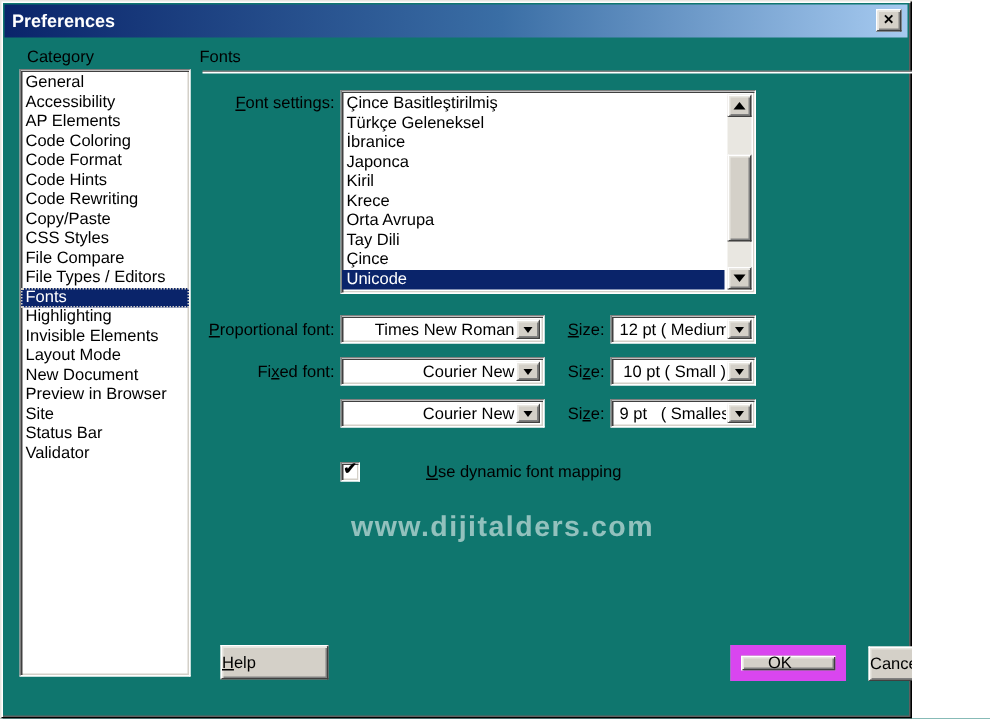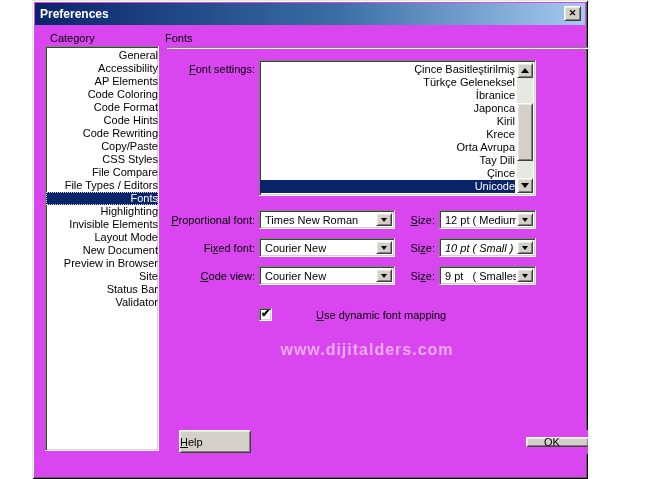--- a/index.html
+++ b/index.html
@@ -1,24 +1,23 @@
 <!DOCTYPE html>
 <html><head>
 <meta charset="utf-8">
 <style>
   * { box-sizing: border-box; margin: 0; padding: 0; }
   html,body { width:660px; height:479px; }
   body { font-family: "Liberation Sans", sans-serif; font-size: 11px; color:#000; }
 
   .dialog {
-    position: relative; width: 556px; height: 479px; background: #d946ef;
+    position: relative; width: 608px; height: 479px; background: #0f766e;
     box-shadow: inset 1px 1px 0 #e8e6e0, inset -1px -1px 0 #000,
                 inset 2px 2px 0 #fff,    inset -2px -2px 0 #606060;
     overflow: hidden;
-    margin-left: 32px;
   }
 
   
   .titlebar {
     position:absolute; left:3px; top:3px; right:3px; height:22px;
     background: linear-gradient(to right, #0a246a, #3a6ea5 55%, #a6caf0);
     display:flex; align-items:center;
   }
   .title-text { color:#fff; font-weight:bold; font-size:12px; padding-left:5px; }
   .close-btn {
@@ -40,21 +39,21 @@
     border:1px solid; border-color:#fff #404040 #404040 #fff;
     box-shadow: inset 1px 1px 0 #e8e6e0, inset -1px -1px 0 #808080;
   }
 
   
   .category-label { position:absolute; left:18px; top:32px; }
   .category-listbox {
     position:absolute; left:13px; top:46px; width:114px; height:405px;
     overflow:hidden; padding:2px 0 0 0;
   }
-  .list-item { height:13px; line-height:13px; padding-left:3px; white-space:nowrap; cursor:default;text-align:right; }
+  .list-item { height:13px; line-height:13px; padding-left:3px; white-space:nowrap; cursor:default; }
   .list-item.selected { background:#0a246a; color:#fff; outline:1px dotted #d4d0c8; outline-offset:-1px; }
 
   
   .panel-header { position:absolute; left:133px; top:32px; }
   .separator { position:absolute; left:135px; top:47px; width:511px; height:0;
                border-top:1px solid #808080; border-bottom:1px solid #fff; }
 
   .field-label { position:absolute; width:133px; text-align:right; white-space:nowrap; }
   .u { text-decoration: underline; }
 
@@ -69,38 +68,38 @@
     background:#e9e7e1;
   }
   .scroll-btn { position:absolute; left:0; width:16px; height:15px;
     display:flex; align-items:center; justify-content:center; }
   .scroll-btn.up { top:0; } .scroll-btn.down { bottom:0; }
   .scroll-thumb { position:absolute; left:0; top:40px; width:16px; height:58px; }
   .tri-up   { width:0; height:0; border-left:4px solid transparent; border-right:4px solid transparent; border-bottom:5px solid #000; }
   .tri-down { width:0; height:0; border-left:4px solid transparent; border-right:4px solid transparent; border-top:5px solid #000; }
 
   
-  .combo { position:absolute; height:19px; }
+  .combo { position:absolute; height:19px;text-align:right; }
   .combo-text { position:absolute; left:2px; top:2px; right:19px; bottom:2px;
     line-height:13px; padding:1px 0 0 3px; overflow:hidden; white-space:pre; }
   .dd-btn { position:absolute; top:2px; right:2px; bottom:2px; width:16px;
     background:#d4d0c8; border:1px solid; border-color:#fff #404040 #404040 #fff;
     box-shadow: inset 1px 1px 0 #e8e6e0, inset -1px -1px 0 #808080;
     display:flex; align-items:center; justify-content:center; }
   .dd-btn .tri-down { border-left-width:3px; border-right-width:3px; border-top-width:4px; }
 
   
   .checkbox { position:absolute; left:227px; top:308px; width:13px; height:13px;
     display:flex; align-items:center; justify-content:center; }
   .checkbox .check { font-size:11px; font-weight:bold; line-height:1; margin-top:-2px; }
   .checkbox-label { position:absolute; left:244px; top:309px;padding-left:40px; }
 
   
   .watermark { position:absolute; left:170px; top:341px; width:330px; text-align:center;
-    font-size:16px; font-weight:bold; letter-spacing:1px; color:rgba(255,255,255,0.55); }
+    font-size:19px; font-weight:bold; letter-spacing:1px; color:rgba(255,255,255,0.55); }
 
   
   .btn { position:absolute; height:23px; display:flex; align-items:center; 
     background:#d4d0c8; border:1px solid; border-color:#fff #404040 #404040 #fff;
     box-shadow: inset 1px 1px 0 #e8e6e0, inset -1px -1px 0 #808080; cursor:default; }
   .btn.default { border:7px solid #d946ef;
     box-shadow: inset 1px 1px 0 #fff, inset -1px -1px 0 #404040, inset 2px 2px 0 #e8e6e0, inset -2px -2px 0 #808080; padding-left: 18px; }
   .btn-help   { left:147px; top:430px; width:72px; }
   .btn-ok     { left:487px; top:430px; width:77px; height:24px; }
   .btn-cancel { left:579px; top:431px; width:71px; }
@@ -186,28 +185,27 @@
   </div>
 
   <div class="field-label" style="left:90px; top:242px;"><span>Fi</span><span class="u">x</span><span>ed font:</span></div>
   <div class="combo sunken" style="left:227px; top:238px; width:136px;">
     <span class="combo-text">Courier New</span>
     <span class="dd-btn">
         <span class="tri-down"></span>
       </span>
   </div>
   <div class="field-label" style="left:270px; top:242px;"><span>Si</span><span class="u">z</span><span>e:</span></div>
-  <div class="combo sunken" style="left:407px; top:238px; width:97px;font-style:italic;">
+  <div class="combo sunken" style="left:407px; top:238px; width:97px;">
     <span class="combo-text">10 pt ( Small )</span>
     <span class="dd-btn">
         <span class="tri-down"></span>
       </span>
   </div>
 
-  <div class="field-label" style="left:90px; top:270px;"><span></span><span class="u">C</span><span>ode view:</span></div>
   <div class="combo sunken" style="left:227px; top:266px; width:136px;">
     <span class="combo-text">Courier New</span>
     <span class="dd-btn">
         <span class="tri-down"></span>
       </span>
   </div>
   <div class="field-label" style="left:270px; top:270px;"><span>Si</span><span class="u">z</span><span>e:</span></div>
   <div class="combo sunken" style="left:407px; top:266px; width:97px;">
     <span class="combo-text">9 pt   ( Smallest )</span>
     <span class="dd-btn">

